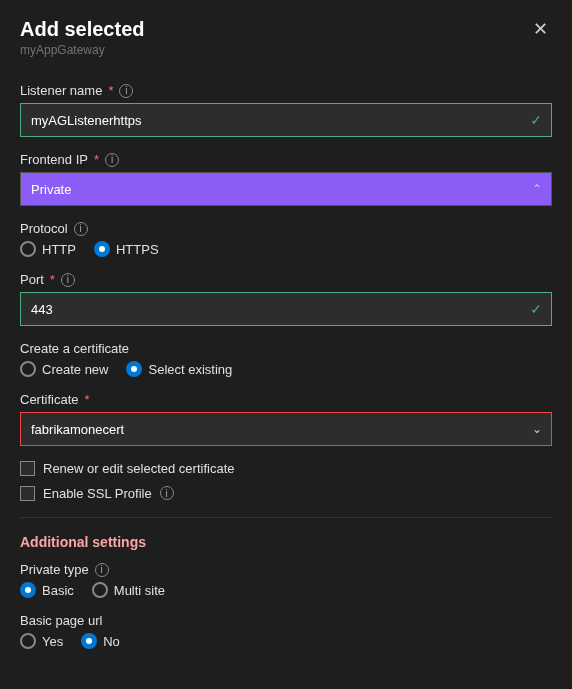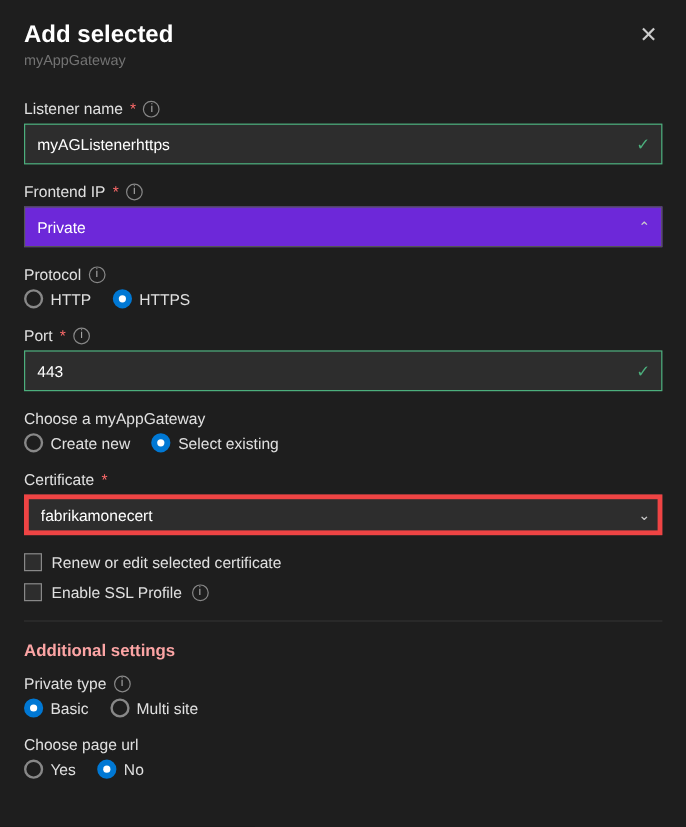--- a/index.html
+++ b/index.html
@@ -145,21 +145,20 @@
       margin: 16px 0;
     }
     .section-title {
       font-size: 14px;
       font-weight: 700;
       color: #fca5a5;
       margin-bottom: 12px;
     }
     .checkbox-item {
       display: flex;
-      align-items: center;
       gap: 8px;
       margin-bottom: 10px;
       cursor: pointer;
     }
     .checkbox-box {
       width: 15px;
       height: 15px;
       border: 1px solid #888;
       background: #2d2d2d;
       display: flex;
@@ -221,21 +220,21 @@
       </div>
     </div>
 
     <div class="form-group">
       <div class="form-label">
         <span>Frontend IP</span>
         <span class="required-star">*</span>
         <span class="info-icon">i</span>
       </div>
       <div class="select-wrapper">
-        <select class="form-select" style="background:#6d28d9;border:1px solid #555;color:#fff;">
+        <select class="form-select" style="background:#8b5cf6;border:1px solid #555;color:#fff;">
           <option>Private</option>
           <option>Public</option>
         </select>
         <span class="chevron">⌃</span>
       </div>
     </div>
 
     <div class="form-group">
       <div class="form-label">
         <span>Protocol</span>
@@ -264,41 +263,41 @@
           <option>443</option>
           <option>80</option>
           <option>8080</option>
         </select>
         <span style="position:absolute;right:10px;top:50%;transform:translateY(-50%);color:#4caf7d;font-size:14px;">✓</span>
       </div>
     </div>
 
     <div class="form-group">
       <div class="form-label">
-        <span>Choose a myAppGateway</span>
+        <span>Create a certificate</span>
       </div>
       <div class="radio-group">
         <div class="radio-item">
           <div class="radio-circle unselected"></div>
           <span>Create new</span>
         </div>
         <div class="radio-item">
           <div class="radio-circle selected"></div>
           <span>Select existing</span>
         </div>
       </div>
     </div>
 
     <div class="form-group">
       <div class="form-label">
         <span>Certificate</span>
         <span class="required-star">*</span>
       </div>
       <div class="certificate-select-wrapper">
-        <select class="cert-input" style="background:#2d2d2d;border:4px solid #ef4444;color:#fff;width:100%;height:34px;padding:6px 36px 6px 10px;font-size:13px;appearance:none;-webkit-appearance:none;cursor:pointer;">
+        <select class="cert-input" style="background:#2d2d2d;border:1px solid #ef4444;color:#fff;width:100%;height:34px;padding:6px 36px 6px 10px;font-size:13px;appearance:none;-webkit-appearance:none;cursor:pointer;">
           <option>fabrikamonecert</option>
         </select>
         <span class="cert-chevron">⌄</span>
       </div>
     </div>
 
     <div class="form-group">
       <div class="checkbox-item">
         <div class="checkbox-box"></div>
         <span class="checkbox-label">Renew or edit selected certificate</span>
@@ -327,21 +326,21 @@
           </div>
           <div class="radio-item">
             <div class="radio-circle unselected"></div>
             <span>Multi site</span>
           </div>
         </div>
       </div>
 
       <div class="form-group">
         <div class="form-label">
-          <span>Choose page url</span>
+          <span>Basic page url</span>
         </div>
         <div class="radio-group">
           <div class="radio-item">
             <div class="radio-circle unselected"></div>
             <span>Yes</span>
           </div>
           <div class="radio-item">
             <div class="radio-circle selected"></div>
             <span>No</span>
           </div>

